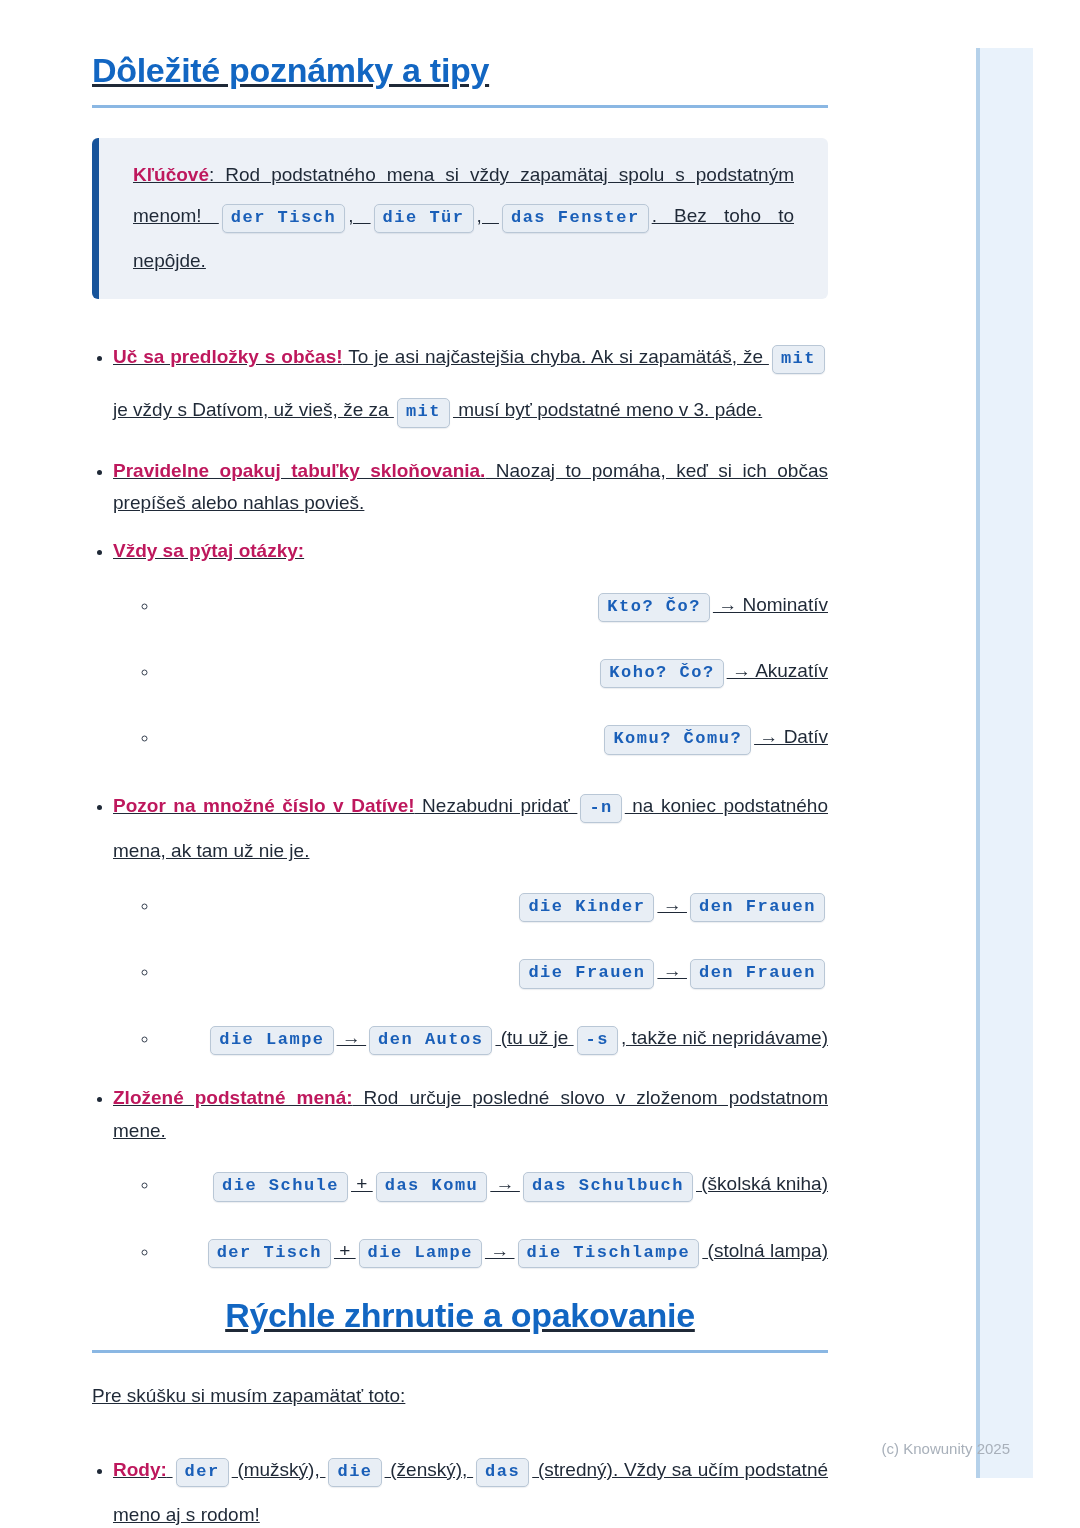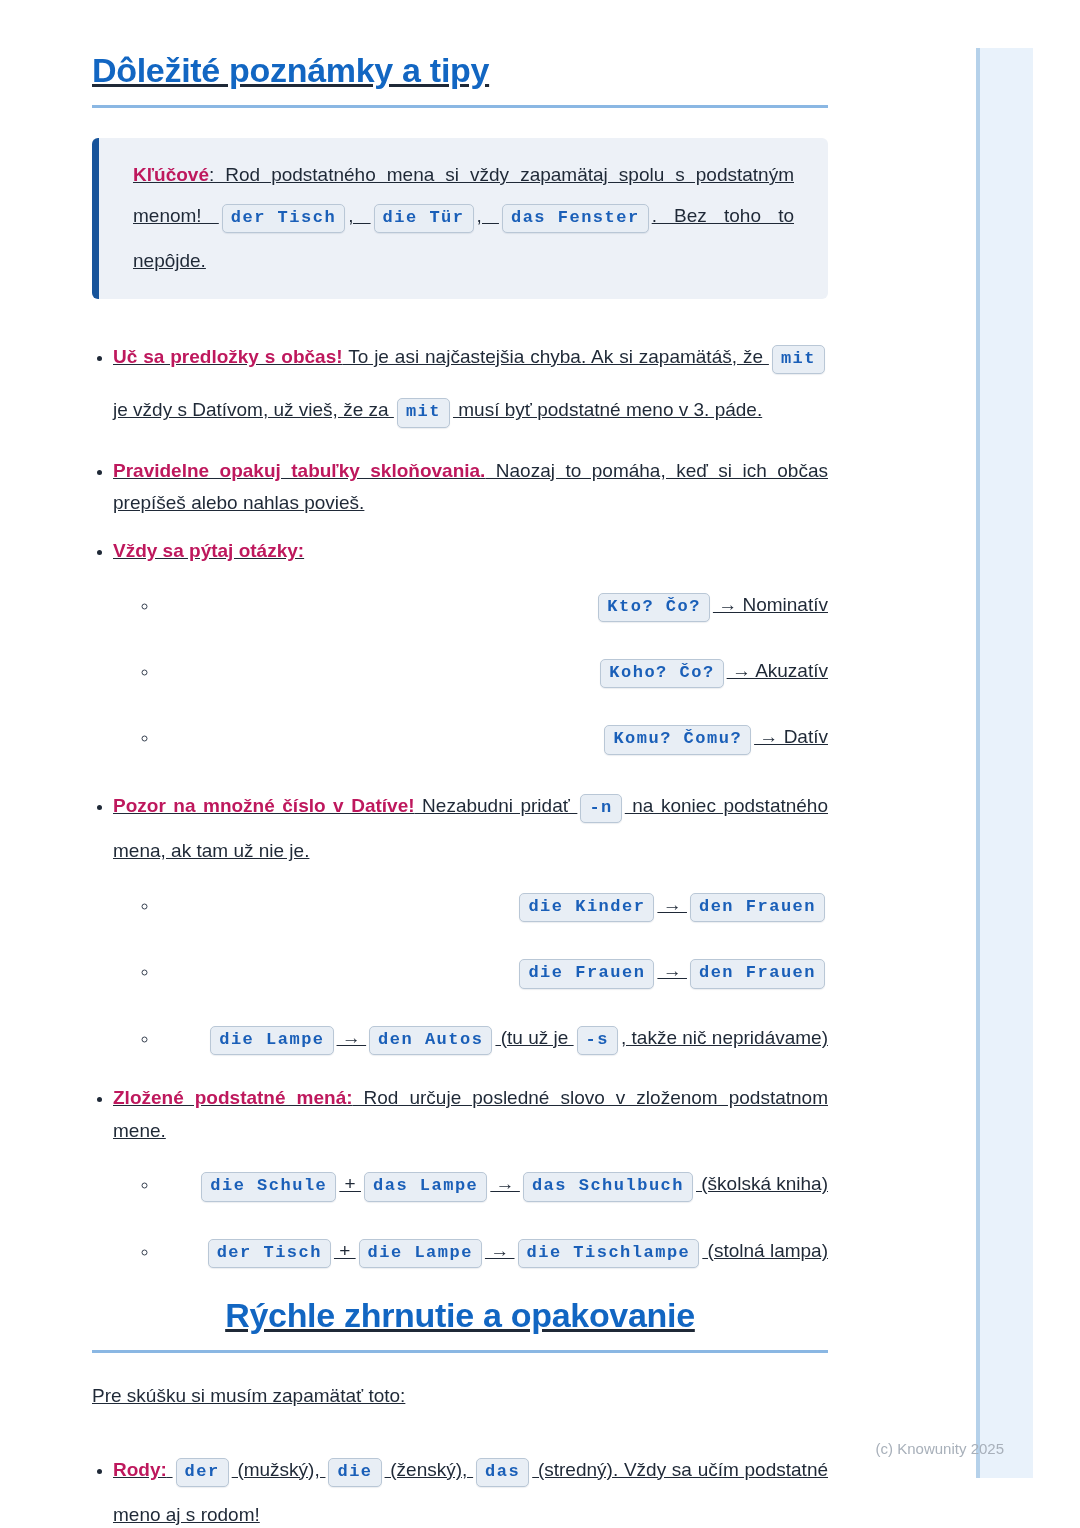--- a/index.html
+++ b/index.html
@@ -95,21 +95,21 @@
     border-radius: 5px;
     padding: 3px 8px 4px 8px;
     margin: 12px 3px;
     white-space: nowrap;
     vertical-align: baseline;
     box-shadow: 0 1px 1px rgba(15, 40, 80, 0.08);
   }
   .footer {
     position: absolute;
     top: 1440px;
-    right: 76px;
+    right: 70px;
     font-size: 15px;
     color: #a8b0ba;
     z-index: 2;
   }
 </style>
 </head>
 <body>
 
 <div class="page">
 
@@ -155,21 +155,21 @@
             </li>
           <li>
               <p class="sub-text"><code class="badge">die Lampe</code> → <code class="badge">den Autos</code> (tu už je <code class="badge">-s</code>, takže nič nepridávame)</p>
             </li>
         </ul>
       </li>
       <li>
         <p class="rich-par"><strong>Zložené podstatné mená:</strong> Rod určuje posledné slovo v zloženom podstatnom mene.</p>
         <ul class="lvl2">
           <li>
-              <p class="sub-text"><code class="badge">die Schule</code> + <code class="badge">das Lampe</code> → <code class="badge">das Schulbuch</code> (školská kniha)</p>
+              <p class="sub-text"><code class="badge">die Schule</code> + <code class="badge">das Komu</code> → <code class="badge">das Schulbuch</code> (školská kniha)</p>
             </li>
           <li>
               <p class="sub-text"><code class="badge">der Tisch</code> + <code class="badge">die Lampe</code> → <code class="badge">die Tischlampe</code> (stolná lampa)</p>
             </li>
         </ul>
       </li>
     </ul>
 
     <h1 class="section-title sec2">Rýchle zhrnutie a opakovanie</h1>
 

